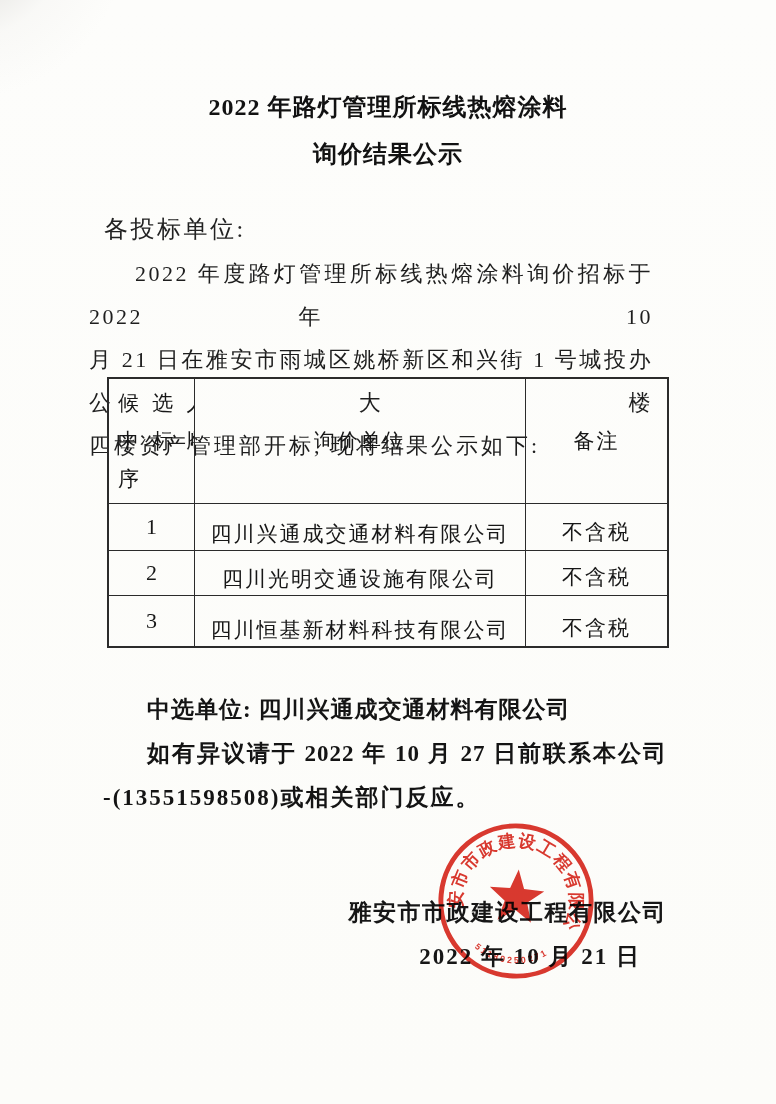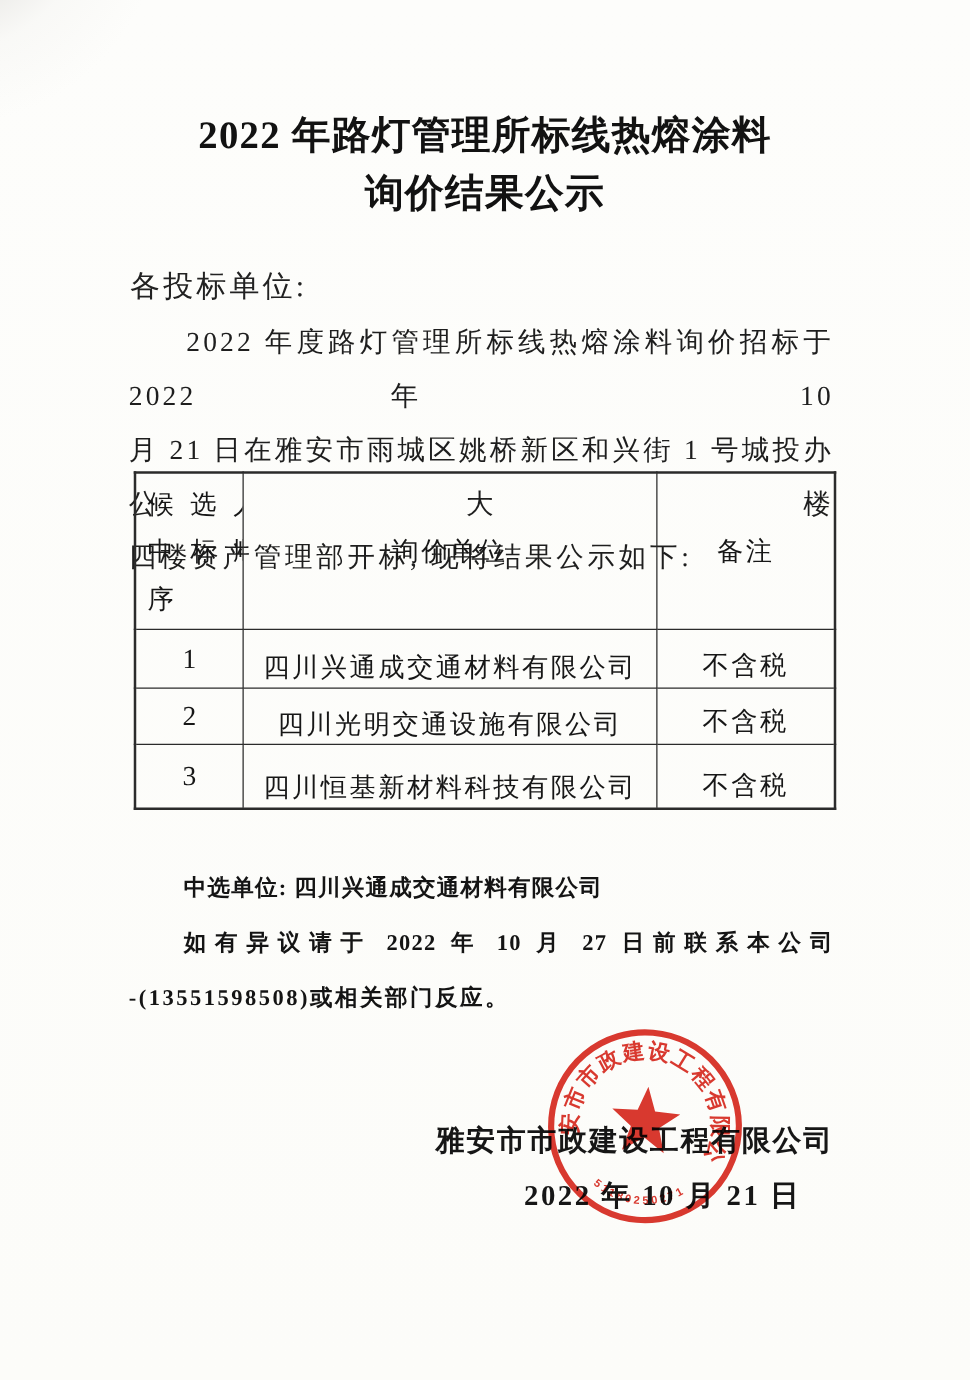--- a/index.html
+++ b/index.html
@@ -11,30 +11,30 @@
   }
   .page{
     position:relative;width:776px;height:1104px;
     background:
       radial-gradient(circle at -40px -70px, rgba(150,148,143,0.55) 0px, rgba(190,188,183,0.35) 55px, rgba(230,229,226,0.18) 110px, rgba(255,255,255,0) 170px),
       linear-gradient(#fdfdfb,#fcfcf9);
     color:#1c1c1c;
   }
   .title{
     position:absolute;top:84px;left:0;width:776px;margin:0;
-    text-align:center;font-size:31px;font-weight:bold;color:#121212;
+    text-align:center;font-size:24px;font-weight:bold;color:#121212;
     letter-spacing:1px;line-height:47px;
   }
   .title .tl{display:block;}
   .greeting{
     position:absolute;top:213px;left:104px;
     font-size:24px;letter-spacing:2.5px;color:#222;
   }
   .intro{
-    position:absolute;top:252px;left:103px;width:564px;
+    position:absolute;top:252px;left:89px;width:564px;
     font-size:22px;color:#1e1e1e;letter-spacing:2.5px;line-height:43px;
   }
   .intro .jline{text-align:justify;text-align-last:justify;}
   .intro .l1{text-indent:46px;}
   .intro .l3{text-align:left;letter-spacing:3px;}
   table.result-table{
     position:absolute;top:377px;left:107px;width:556px;
     border-collapse:collapse;table-layout:fixed;
     font-size:21px;color:#171717;
   }
@@ -50,21 +50,21 @@
   td.c-rank{width:85px;vertical-align:middle;}
   td.c-comp{width:330px;text-align:center;vertical-align:middle;letter-spacing:2px;}
   td.c-rem{width:141px;text-align:center;vertical-align:middle;letter-spacing:2px;}
   .rank-lines{padding-left:9px;line-height:38px;font-size:21px;}
   .rank-lines div{letter-spacing:4px;white-space:pre;}
   tr.row td.c-rank{text-align:center;vertical-align:middle;font-size:22px;}
   tr.row td.c-comp{vertical-align:bottom;padding-bottom:2px;}
   tr.row td.c-rem{vertical-align:bottom;padding-bottom:4px;}
   .closing{
     position:absolute;top:688px;left:103px;width:564px;
-    font-size:18px;font-weight:bold;color:#141414;line-height:44px;
+    font-size:23px;font-weight:bold;color:#141414;line-height:44px;
   }
   .closing .cl1{text-indent:44px;letter-spacing:1px;}
   .closing .cl2{text-indent:44px;text-align:justify;text-align-last:justify;letter-spacing:1px;}
   .closing .cl3{letter-spacing:2px;}
   .closing .cl4{text-indent:44px;letter-spacing:2px;}
   .sig-company{
     position:absolute;top:897px;left:103px;width:564px;
     text-align:right;font-size:23px;font-weight:bold;letter-spacing:1.5px;color:#161616;
   }
   .sig-date{

